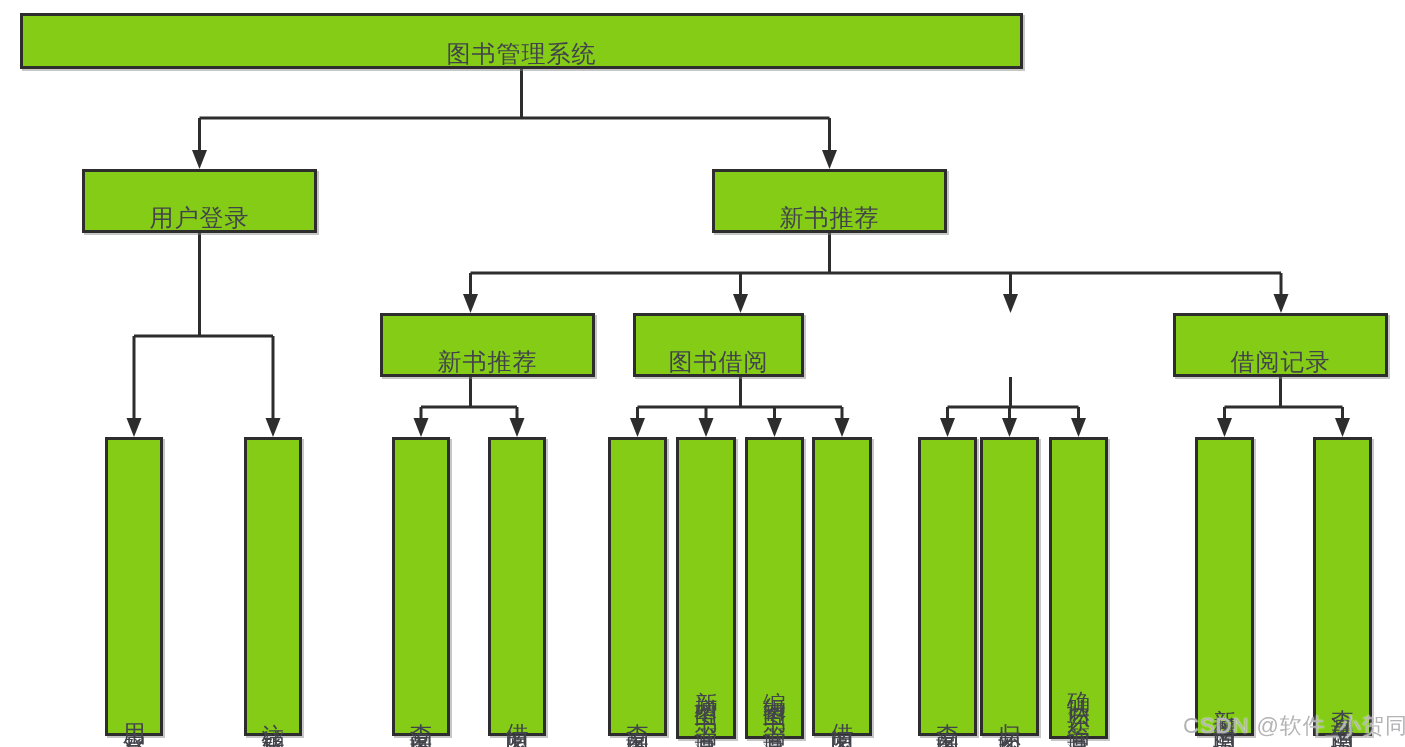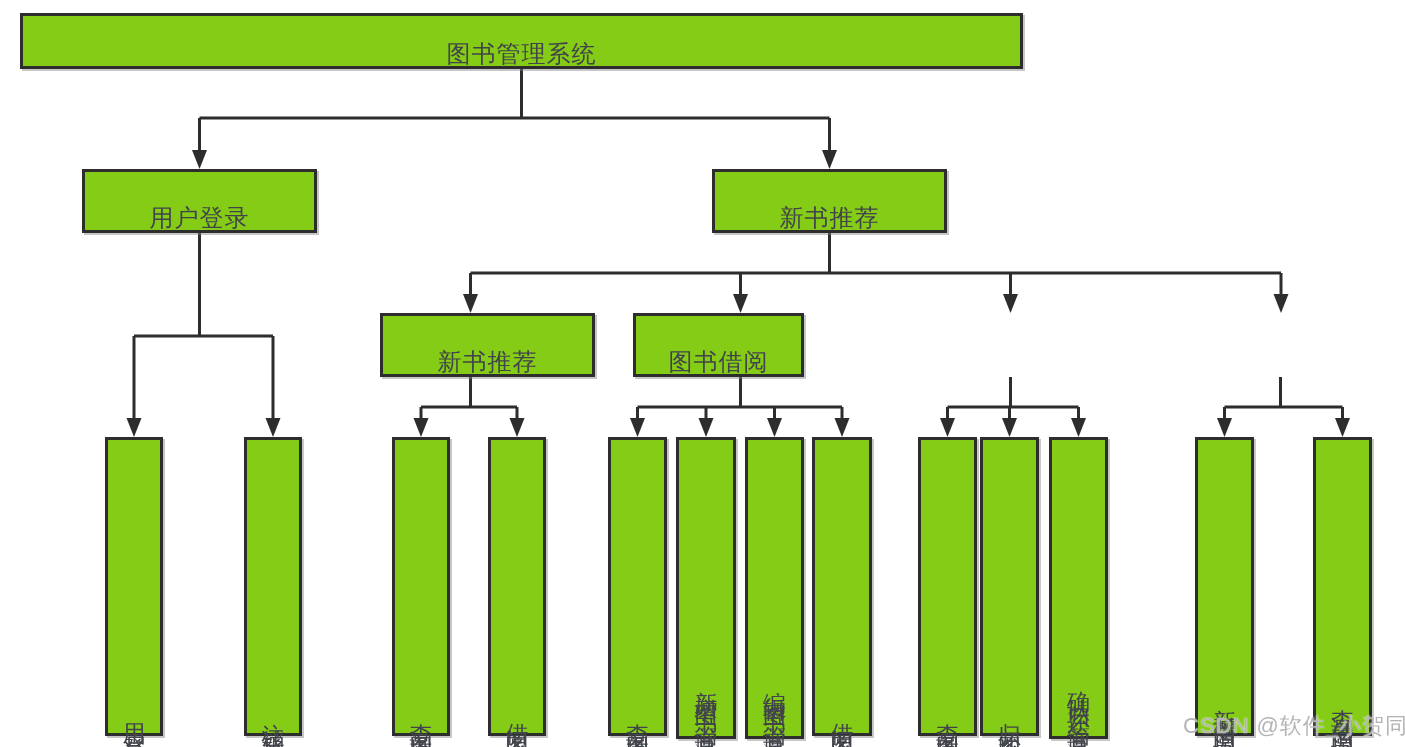--- a/index.html
+++ b/index.html
@@ -125,20 +125,23 @@
   <div class="box h" style="left:712px;top:169px;width:235px;height:64px">
     <span>新书推荐</span>
   </div>
 
   <div class="box h" style="left:380px;top:313px;width:215px;height:64px">
     <span>新书推荐</span>
   </div>
   <div class="box h" style="left:633px;top:313px;width:171px;height:64px">
     <span>图书借阅</span>
   </div>
+  <div class="box h" style="left:1173px;top:313px;width:215px;height:64px">
+    <span>借阅记录</span>
+  </div>
 
   <div class="box v" style="left:105px;top:437px;width:58px;height:299px">
     <span>用户登录</span>
   </div>
   <div class="box v" style="left:244px;top:437px;width:58px;height:299px">
     <span>注销登录</span>
   </div>
 
   <div class="box v" style="left:392px;top:437px;width:58px;height:299px">
     <span>查询图书</span>

